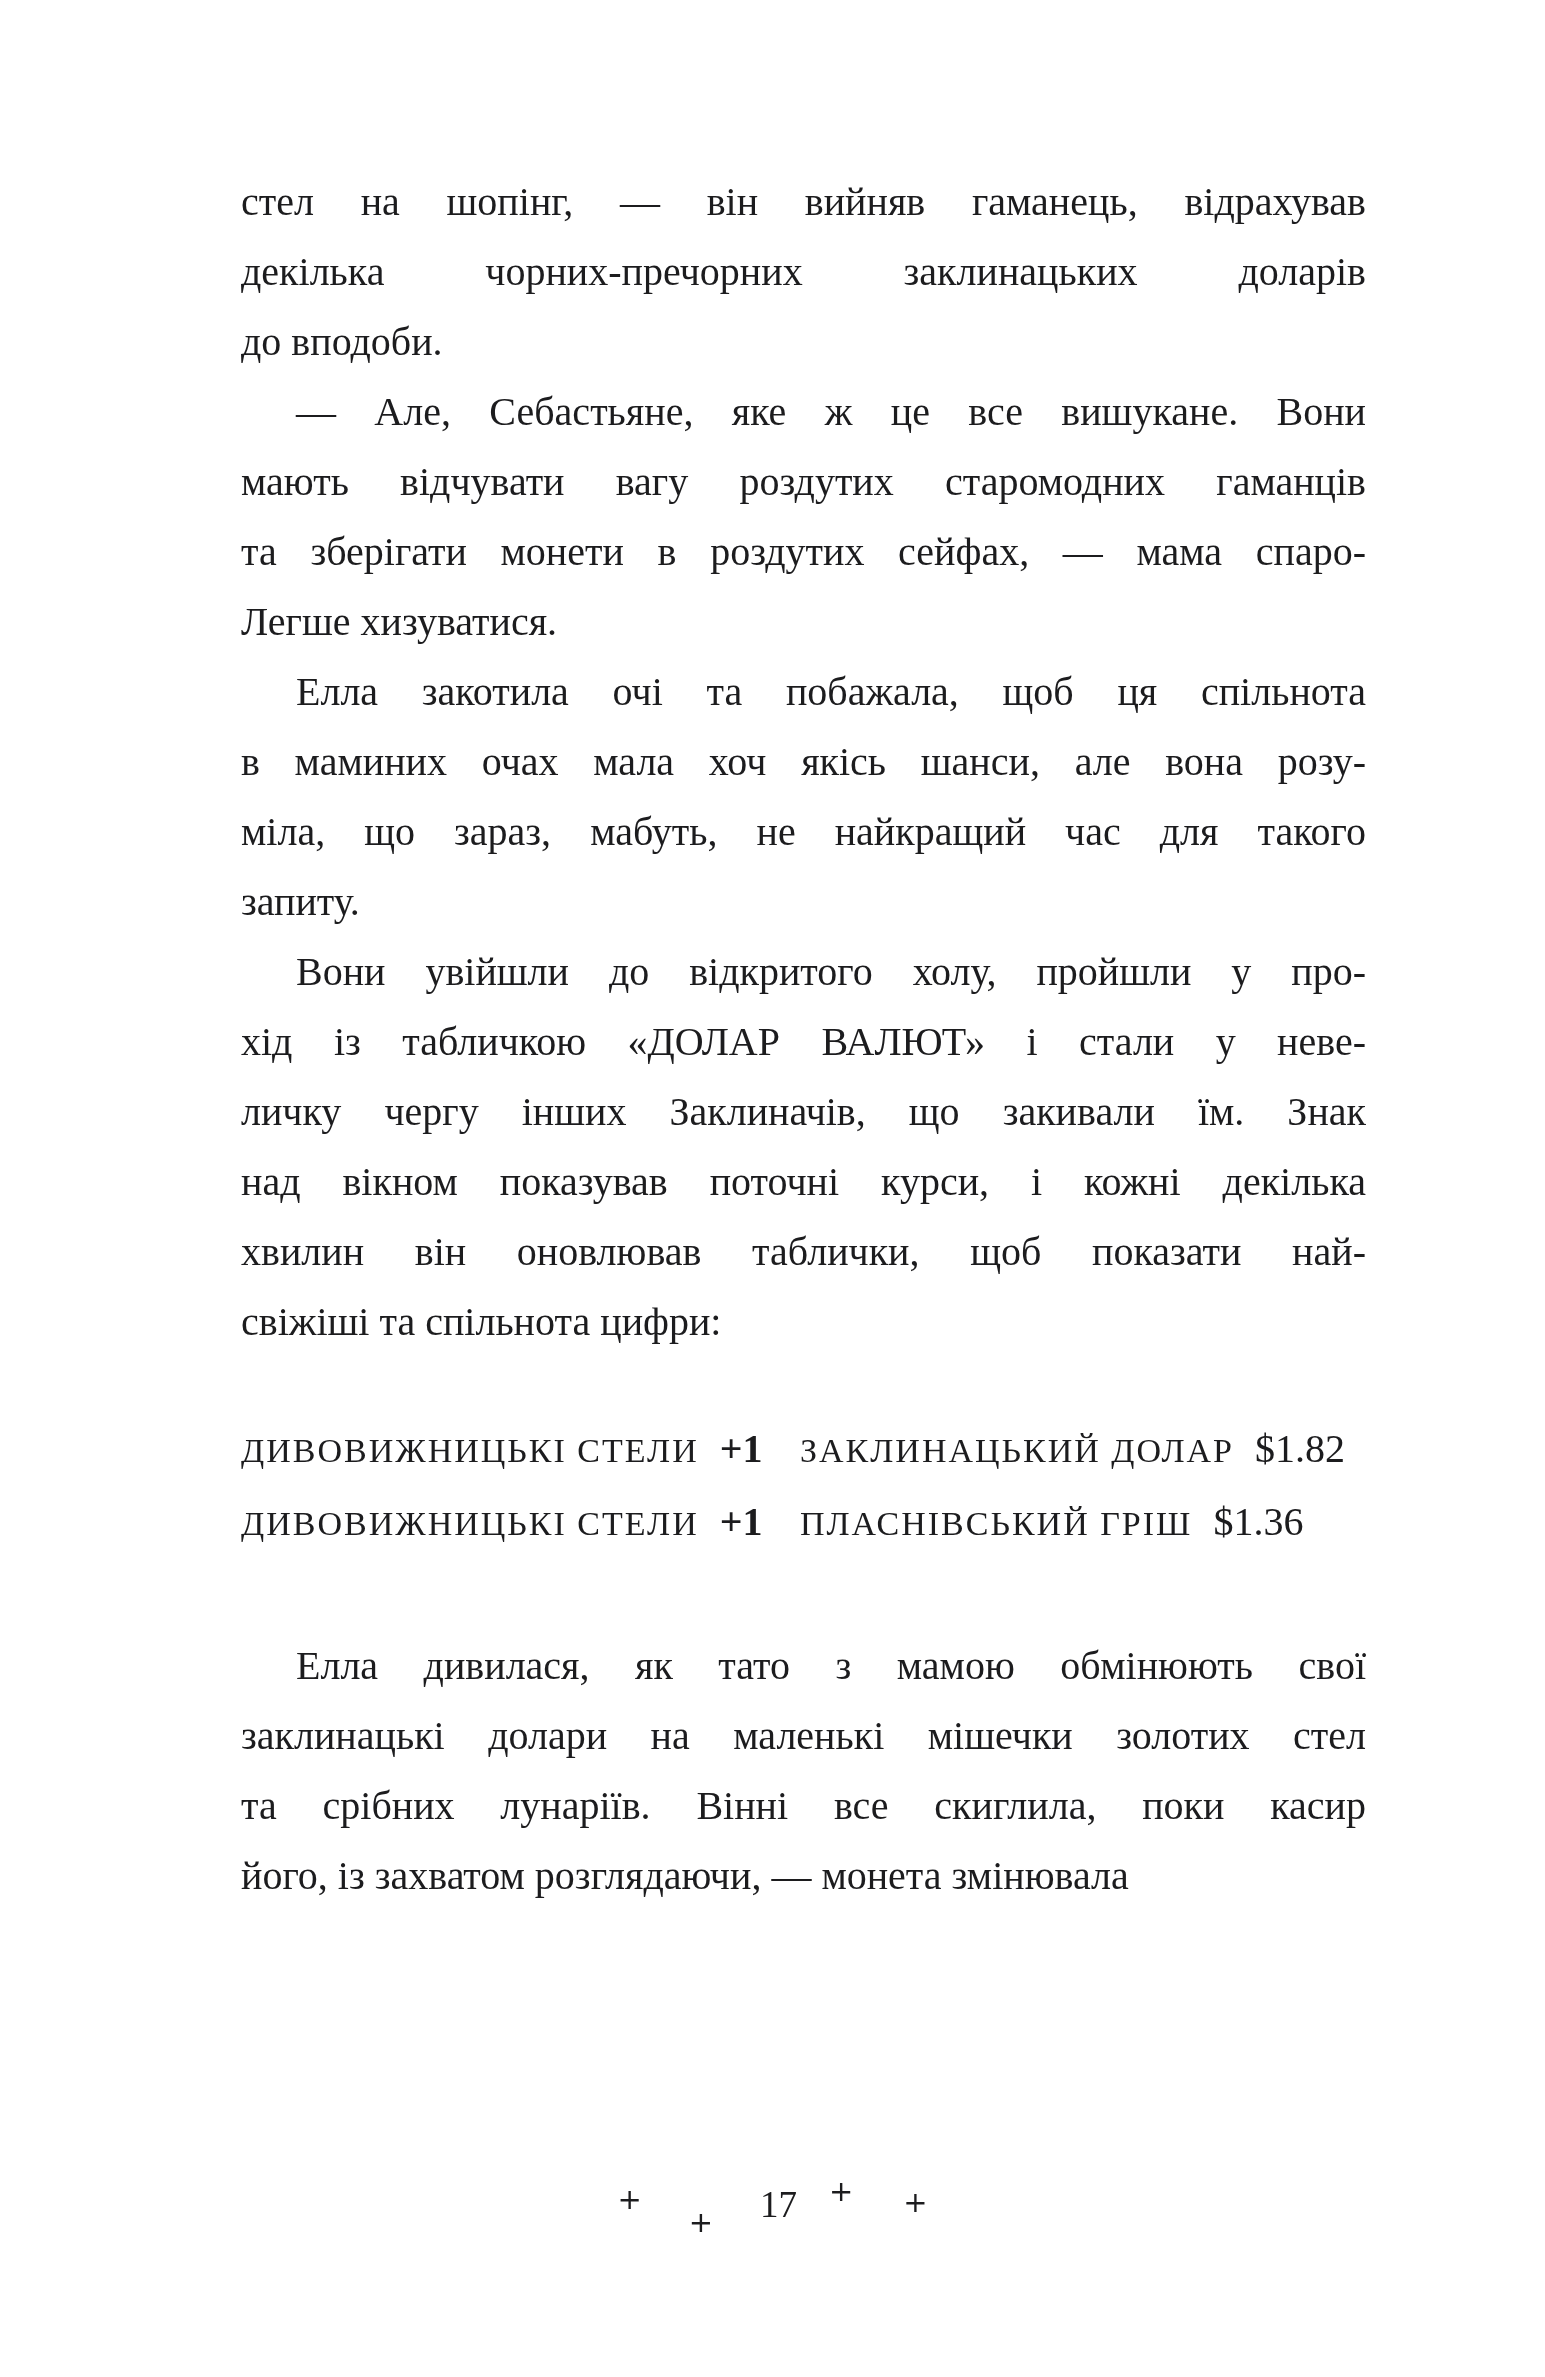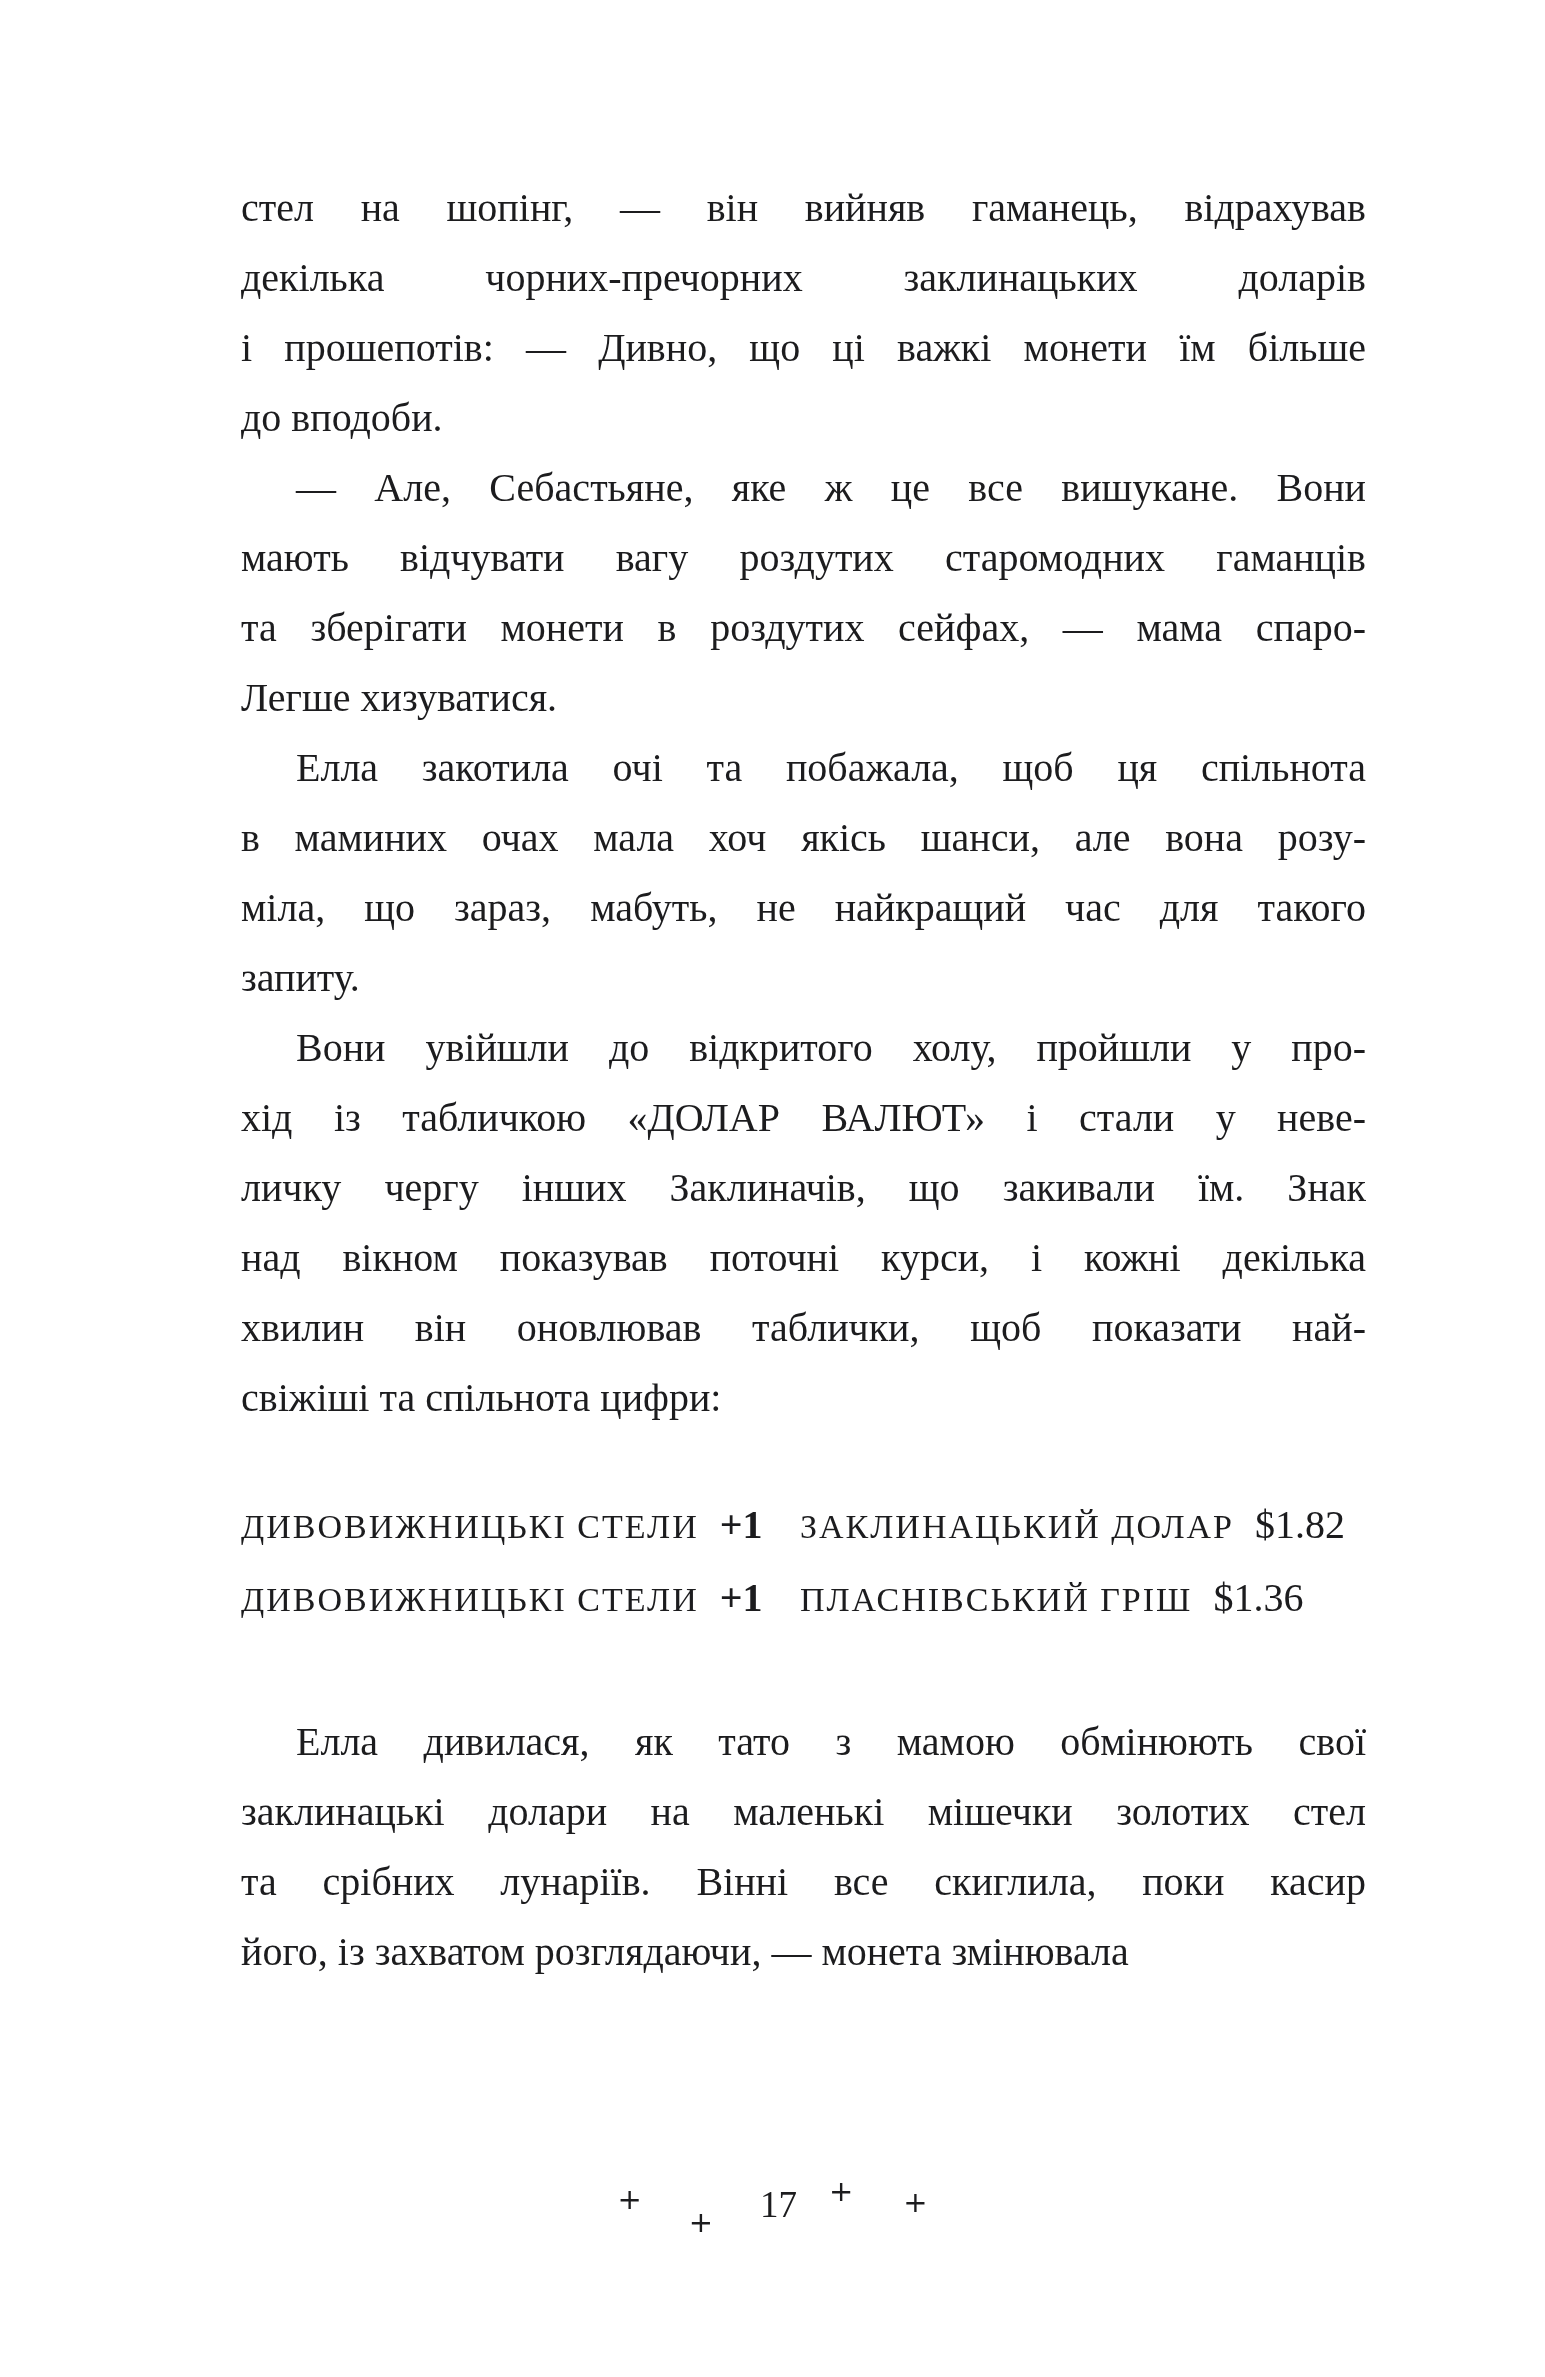--- a/index.html
+++ b/index.html
@@ -15,21 +15,21 @@
     position: relative;
     overflow: hidden;
   }
   .page {
     position: absolute;
     inset: 0;
   }
   .text-column {
     position: absolute;
     left: 241px;
-    top: 173px;
+    top: 167px;
     width: 1125px;
     font-size: 40px;
     line-height: 70px;
   }
   .paragraph { margin: 0; }
   .line {
     text-align: justify;
     text-align-last: justify;
     white-space: normal;
   }
@@ -103,21 +103,20 @@
 </head>
 <body>
 
 <div class="page">
 
   <main class="text-column">
 
     <div class="paragraph">
         <div class="line line-first">стел на шопінг, — він вийняв гаманець, відрахував</div>
         <div class="line">декілька чорних-пречорних заклинацьких доларів</div>
-        <div class="line">і прошепотів: — Дивно, що ці важкі монети їм більше</div>
         <div class="line line-last">до вподоби.</div>
       </div>
 
     <div class="paragraph indented">
         <div class="line line-first">— Але, Себастьяне, яке ж це все вишукане. Вони</div>
         <div class="line">мають відчувати вагу роздутих старомодних гаманців</div>
         <div class="line">та зберігати монети в роздутих сейфах, — мама спаро-</div>
         <div class="line line-last">Легше хизуватися.</div>
       </div>
 

